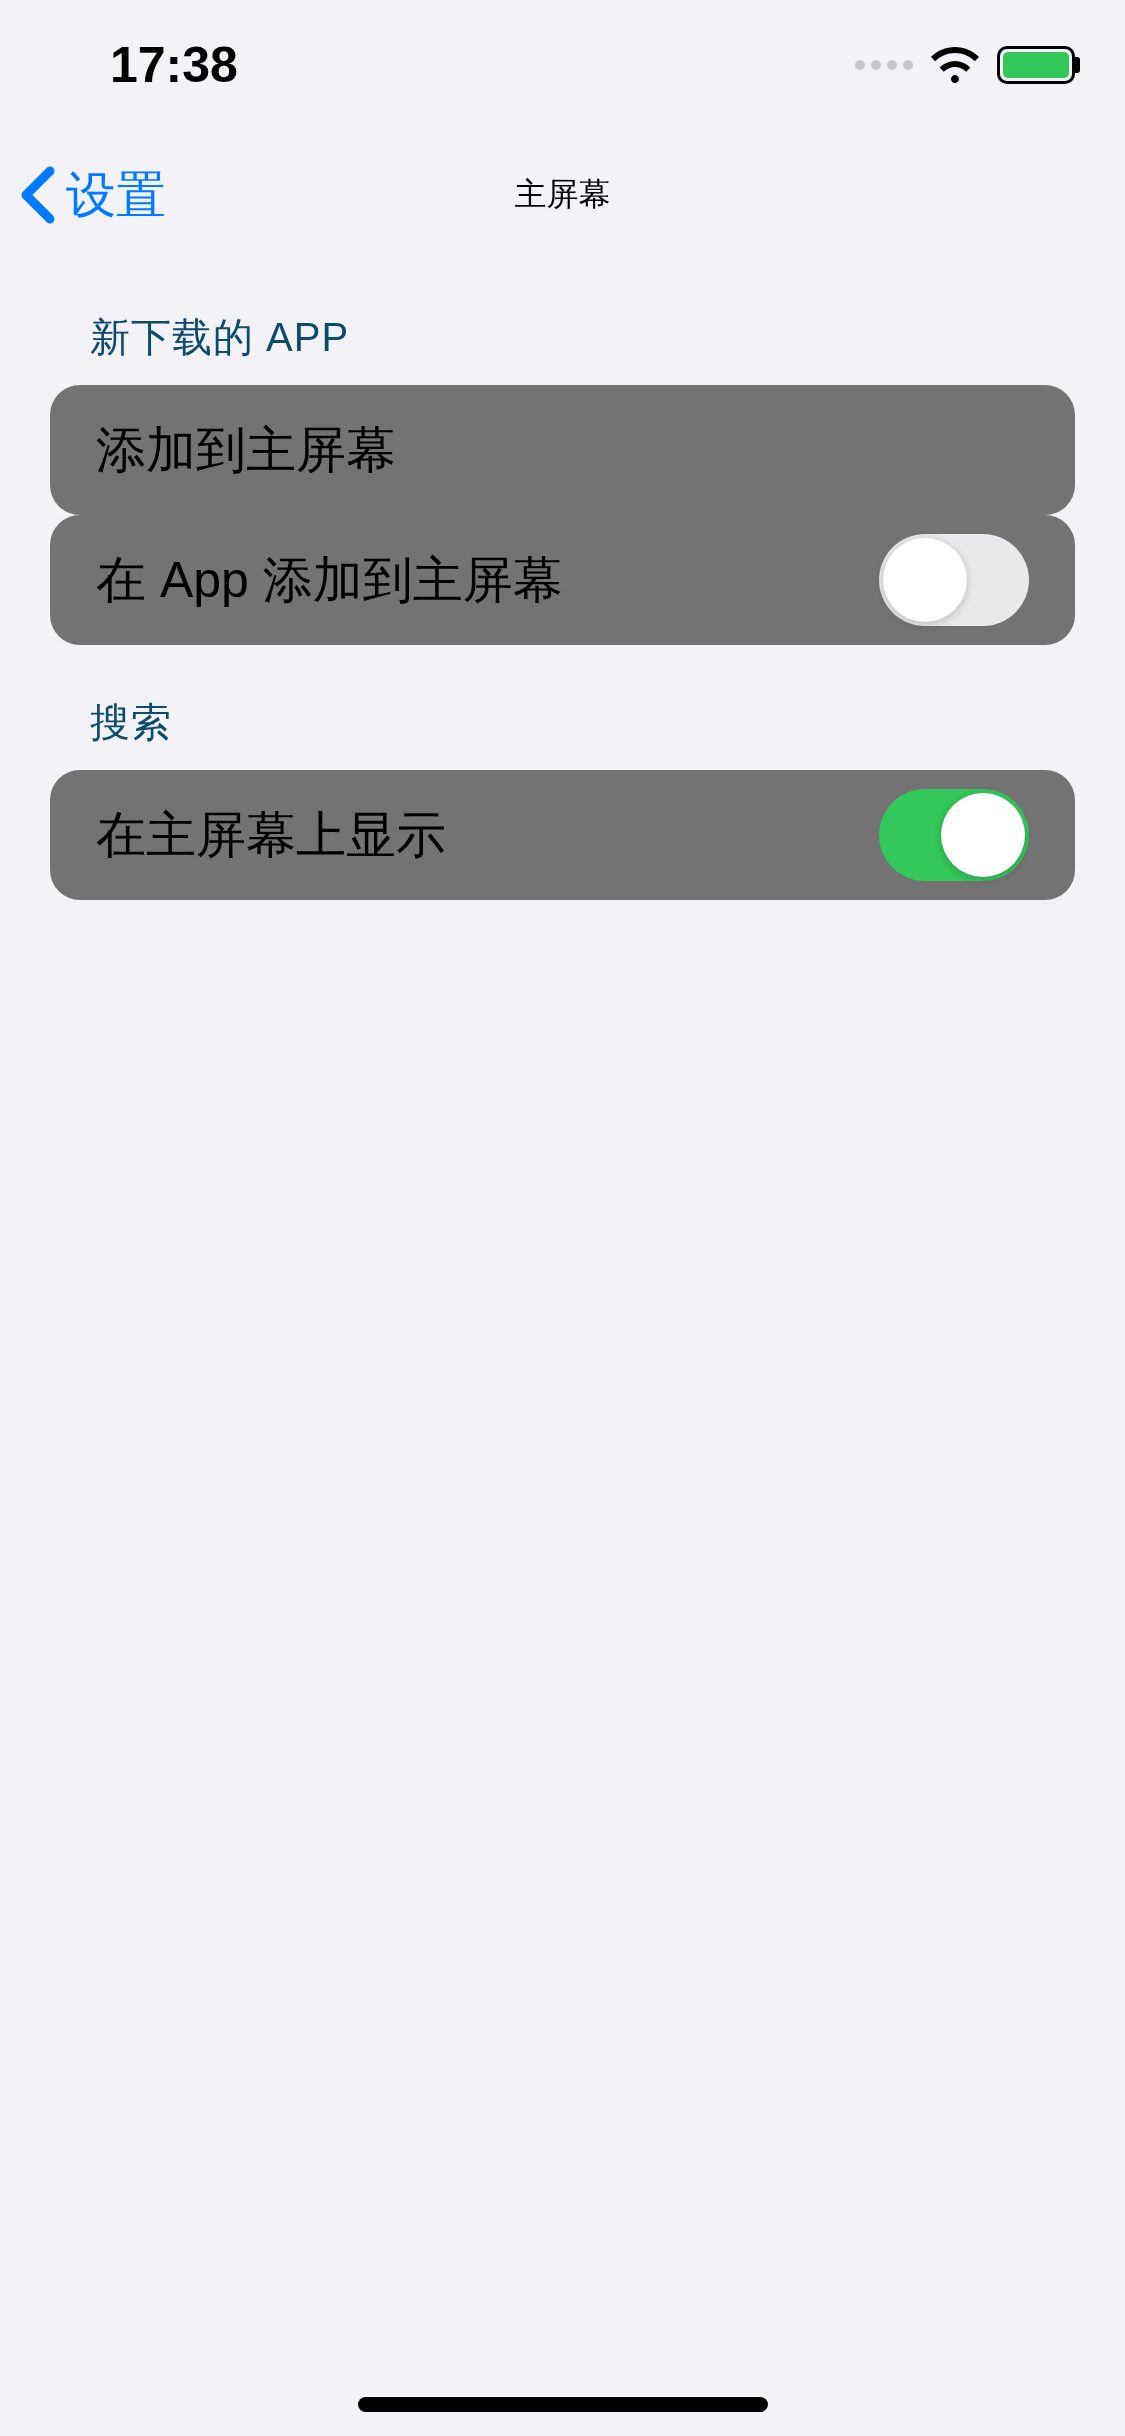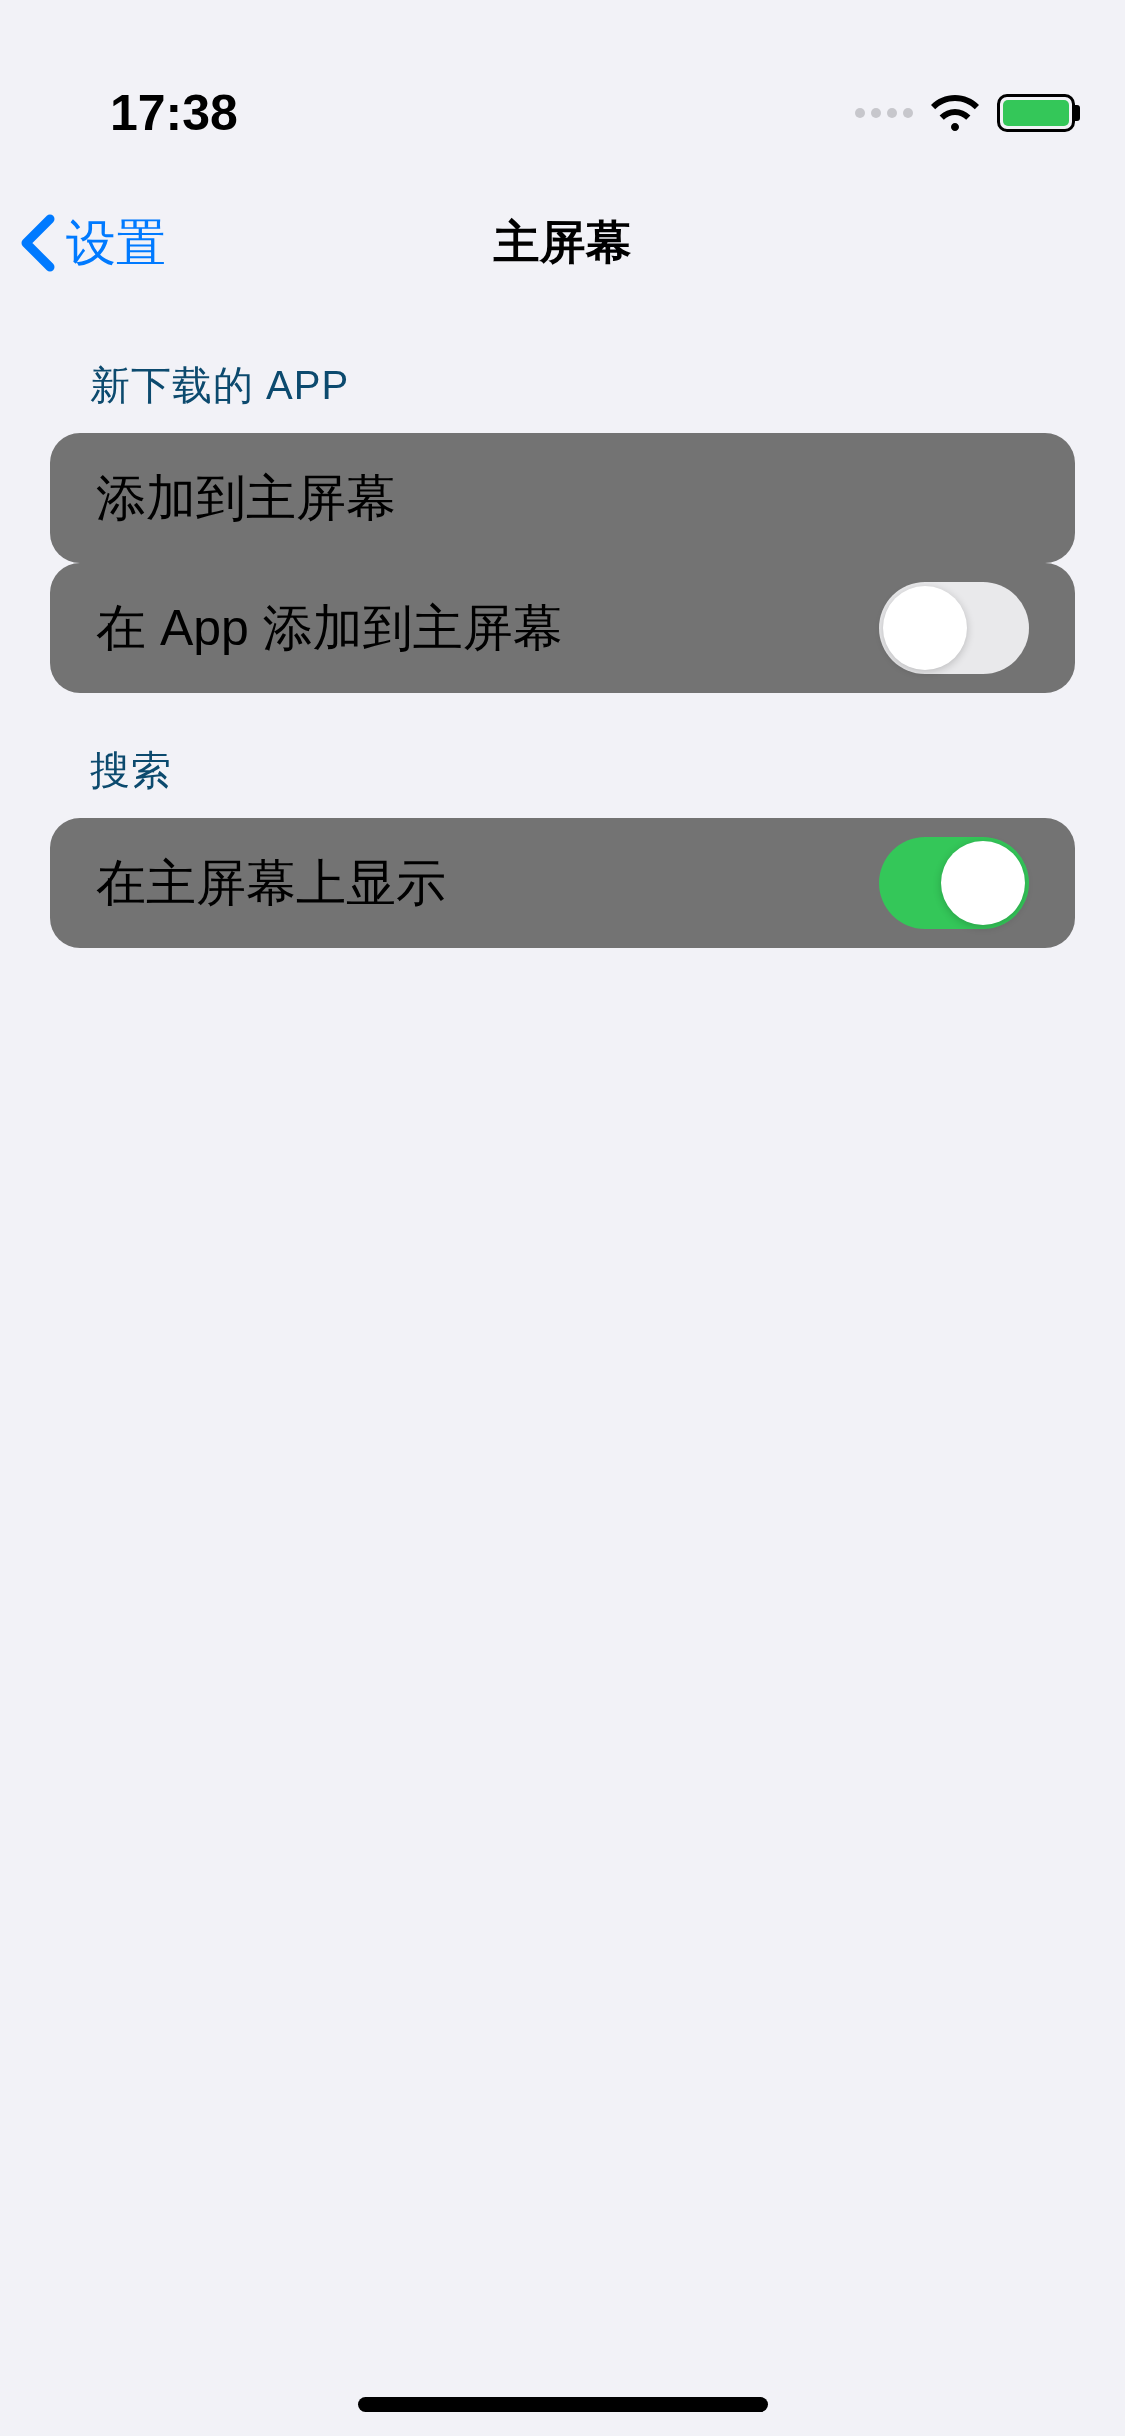--- a/index.html
+++ b/index.html
@@ -9,21 +9,20 @@
       font-family: -apple-system, "Helvetica Neue", Arial, sans-serif;
       background: #f2f2f7;
       overflow: hidden;
     }
     .status-bar {
       height: 130px;
       display: flex;
       justify-content: space-between;
       align-items: center;
       padding: 0 50px;
-      margin-top: 48px;
     }
     .status-time {
       font-size: 50px;
       font-weight: 600;
       margin-left: 60px;
     }
     .status-icons {
       display: flex;
       align-items: center;
       gap: 18px;
@@ -76,22 +75,22 @@
       align-items: center;
       gap: 10px;
       color: #007aff;
       font-size: 50px;
     }
     .back-chevron svg { display: block; }
     .nav-title {
       position: absolute;
       left: 50%;
       transform: translateX(-50%);
-      font-size: 46px;
-      font-weight: 700;
+      font-size: 32px;
+      font-weight: 400;
     }
     .content {
       padding: 0 50px;
     }
     .section-header {
       font-size: 40px;
       color: #0c4a6e;
       padding: 50px 0 20px 40px;
       letter-spacing: 1px;
     }

